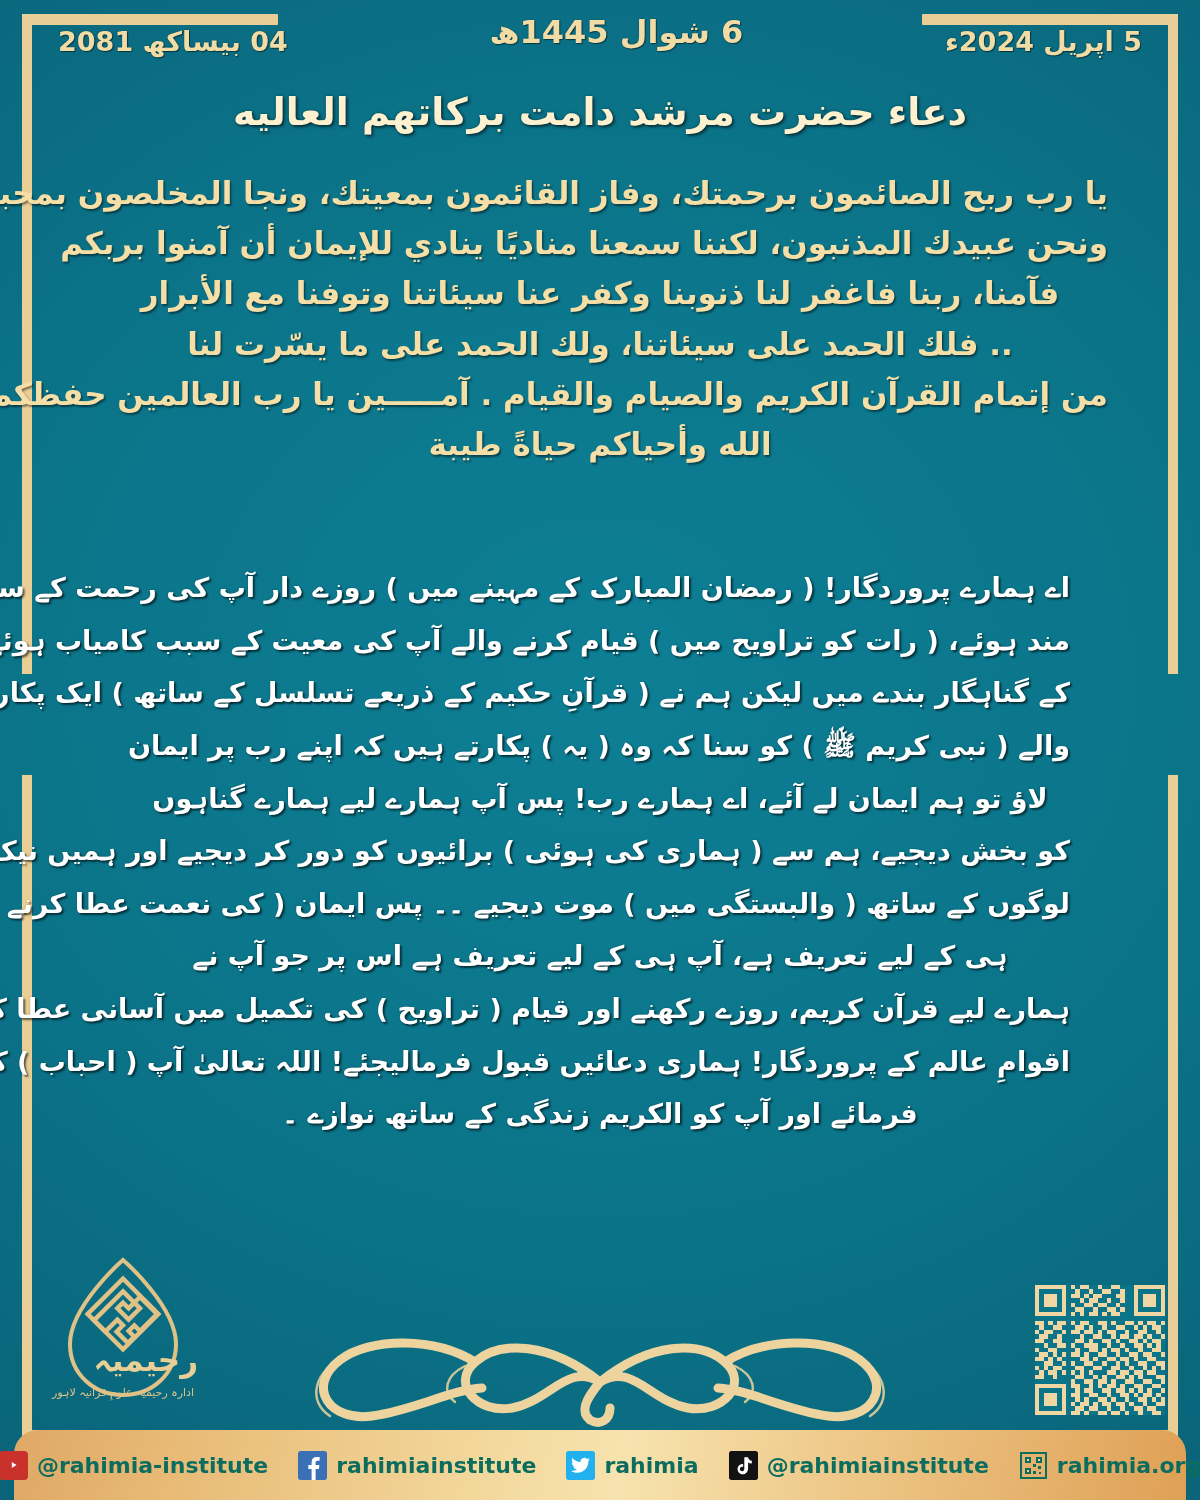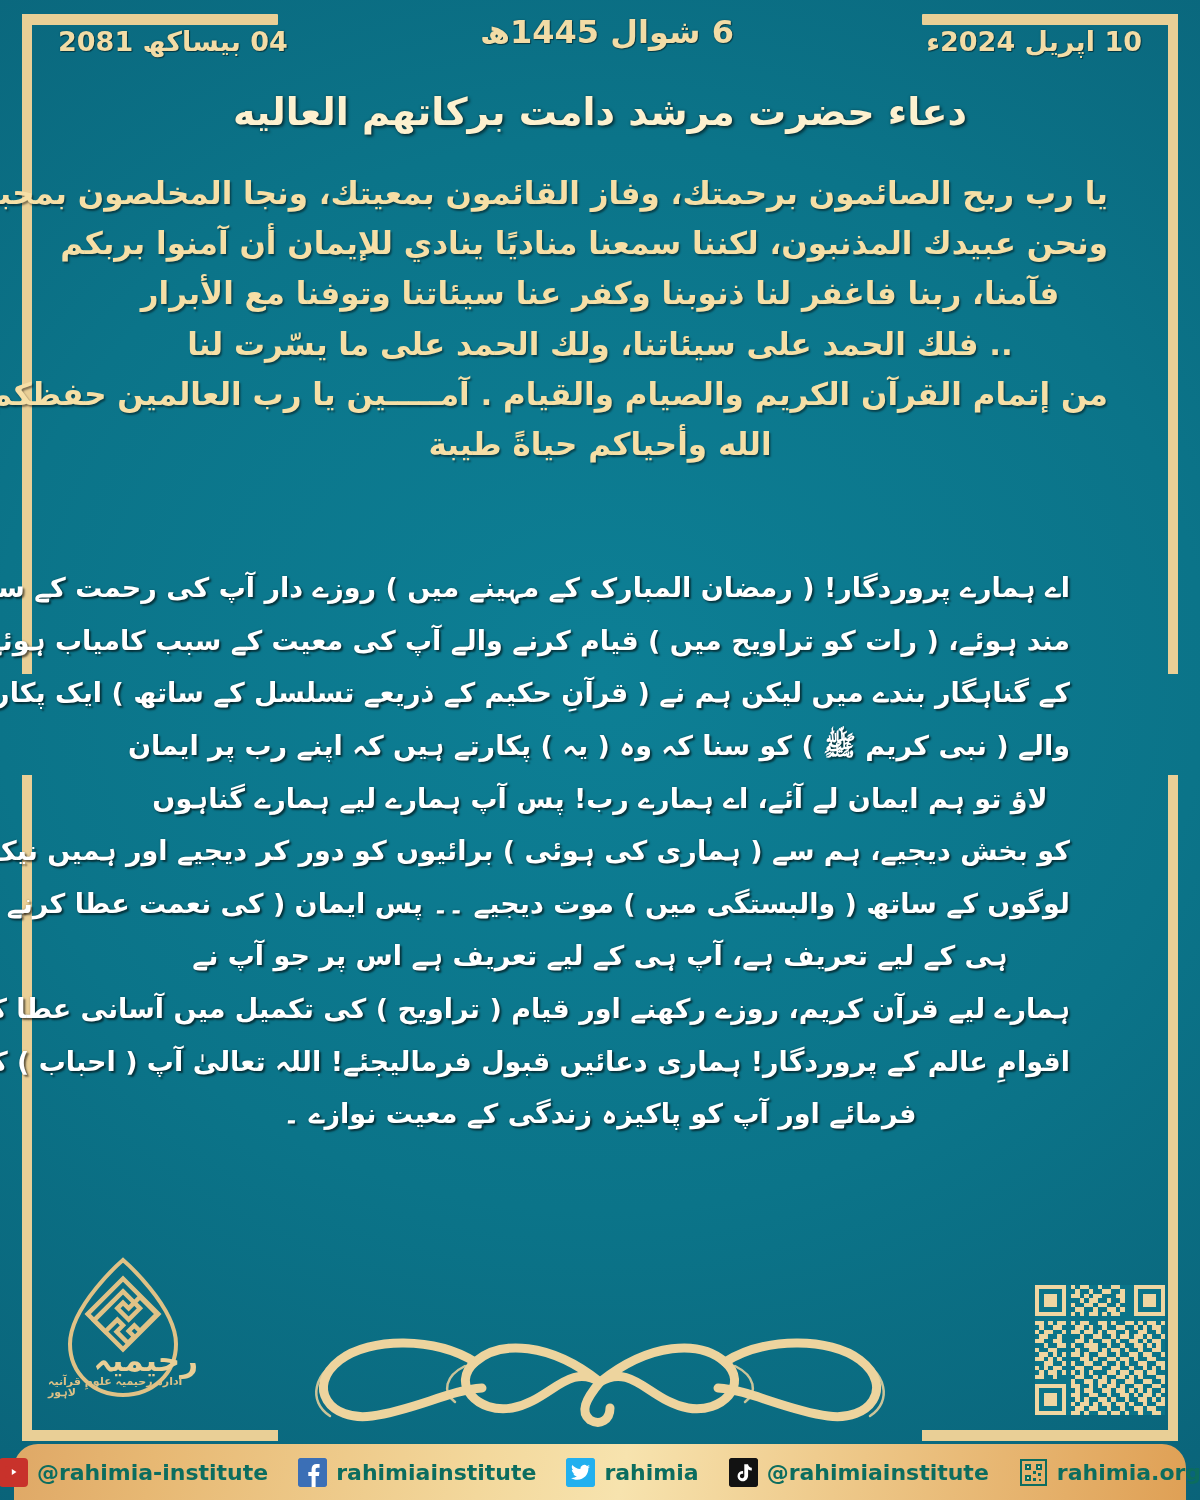--- a/index.html
+++ b/index.html
@@ -75,35 +75,35 @@
   }
 
   
   .logo{position:absolute;left:48px;bottom:90px;width:150px;height:158px;}
   .logo svg{display:block;width:150px;height:158px;}
   .logo-word{
     position:absolute;left:0;right:0;bottom:34px;text-align:right;
     color:#e9cf96;font-size:31px;font-weight:700;direction:rtl;line-height:1;
   }
   .logo-sub{
-    position:absolute;left:0;right:0;bottom:12px;text-align:left;
-    color:#dcc187;font-size:11px;font-weight:700;direction:rtl;line-height:1;
+    position:absolute;left:0;right:0;bottom:12px;text-align:center;
+    color:#dcc187;font-size:11px;font-weight:400;direction:rtl;line-height:1;
     letter-spacing:.5px;
   }
 
   
   .qr{position:absolute;right:35px;bottom:85px;width:130px;height:130px;}
   .qr svg{display:block;}
 
   
   .ornament{position:absolute;left:50%;transform:translateX(-50%);bottom:68px;width:700px;height:100px;}
 
   
   .footer{
-    position:absolute;left:14px;right:14px;bottom:0;height:56px;
+    position:absolute;left:14px;right:14px;bottom:0;height:70px;
     border-radius:24px 24px 0 0;
     background:linear-gradient(100deg,#dfa866 0%,#e7b873 12%,#f3d89c 40%,#f7e3ae 52%,#eec98a 70%,#dfa055 100%);
     display:flex;align-items:center;justify-content:center;gap:30px;
     direction:ltr;padding:0 18px;box-sizing:border-box;
   }
   .social{display:flex;align-items:center;gap:9px;}
   .social .glyph{
     width:29px;height:29px;border-radius:4px;flex:0 0 auto;
     display:flex;align-items:center;justify-content:center;
     color:#fff;font-weight:700;
@@ -127,21 +127,21 @@
   <div class="frame-bar corner-h tl-h"></div>
   <div class="frame-bar corner-h tr-h"></div>
   <div class="frame-bar corner-h bl-h"></div>
   <div class="frame-bar corner-h br-h"></div>
   <div class="frame-bar corner-v edge-v-left-top"></div>
   <div class="frame-bar corner-v edge-v-left-bot"></div>
   <div class="frame-bar corner-v edge-v-right-top"></div>
   <div class="frame-bar corner-v edge-v-right-bot"></div>
 
   <div class="date-row">
-    <div class="date">10 اپریل 2024ء</div>
+    <div class="date">5 اپریل 2024ء</div>
     <div class="date hijri">6 شوال 1445ھ</div>
     <div class="date">04 بیساکھ 2081</div>
   </div>
 
   <div class="title">دعاء حضرت مرشد دامت بركاتهم العالیه</div>
 
   <div class="arabic-block">
     <div class="arabic-line">یا رب ربح الصائمون برحمتك، وفاز القائمون بمعیتك، ونجا المخلصون بمحبتك،</div>
     <div class="arabic-line">ونحن عبیدك المذنبون، لكننا سمعنا منادیًا ینادي للإیمان أن آمنوا بربكم</div>
     <div class="arabic-line">فآمنا، ربنا فاغفر لنا ذنوبنا وكفر عنا سیئاتنا وتوفنا مع الأبرار</div>
@@ -154,21 +154,21 @@
     <div class="urdu-line">اے ہمارے پروردگار! ( رمضان المبارک کے مہینے میں ) روزے دار آپ کی رحمت کے سبب نفع</div>
     <div class="urdu-line">مند ہوئے، ( رات کو تراویح میں ) قیام کرنے والے آپ کی معیت کے سبب کامیاب ہوئے،</div>
     <div class="urdu-line">کے گناہگار بندے میں لیکن ہم نے ( قرآنِ حکیم کے ذریعے تسلسل کے ساتھ ) ایک پکارنے</div>
     <div class="urdu-line">والے ( نبی کریم ﷺ ) کو سنا کہ وہ ( یہ ) پکارتے ہیں کہ اپنے رب پر ایمان</div>
     <div class="urdu-line">لاؤ تو ہم ایمان لے آئے، اے ہمارے رب! پس آپ ہمارے لیے ہمارے گناہوں</div>
     <div class="urdu-line">کو بخش دیجیے، ہم سے ( ہماری کی ہوئی ) برائیوں کو دور کر دیجیے اور ہمیں نیک</div>
     <div class="urdu-line">لوگوں کے ساتھ ( والبستگی میں ) موت دیجیے ۔۔ پس ایمان ( کی نعمت عطا کرنے ) پر آپ</div>
     <div class="urdu-line">ہی کے لیے تعریف ہے، آپ ہی کے لیے تعریف ہے اس پر جو آپ نے</div>
     <div class="urdu-line">ہمارے لیے قرآن کریم، روزے رکھنے اور قیام ( تراویح ) کی تکمیل میں آسانی عطا کی ۔ اے</div>
     <div class="urdu-line">اقوامِ عالم کے پروردگار! ہماری دعائیں قبول فرمالیجئے! اللہ تعالیٰ آپ ( احباب ) کی حفاظت</div>
-    <div class="urdu-line">فرمائے اور آپ کو پاکیزہ زندگی کے معیت نوازے ۔</div>
+    <div class="urdu-line">فرمائے اور آپ کو الكریم زندگی کے ساتھ نوازے ۔</div>
   </div>
 
   <div class="logo">
     <svg viewBox="0 0 150 158">
       <path d="M75 8 C75 8 128 54 128 92 C128 122 104 143 75 143 C46 143 22 122 22 92 C22 54 75 8 75 8 Z" fill="none" stroke="#e0c286" stroke-width="4"></path>
       <g fill="none" stroke="#e0c286" stroke-width="4.5" transform="translate(75,62) rotate(45) translate(-25,-25)">
         <rect x="0" y="0" width="50" height="50"></rect>
         <path d="M9 9 h16 v8 h-8 v8 h16 v-16 h-8 v-8 h24 v24 h-8 v8 h8 v9 h-16 v-9 h-8 v17 h-16 z"></path>
       </g>
     </svg>

